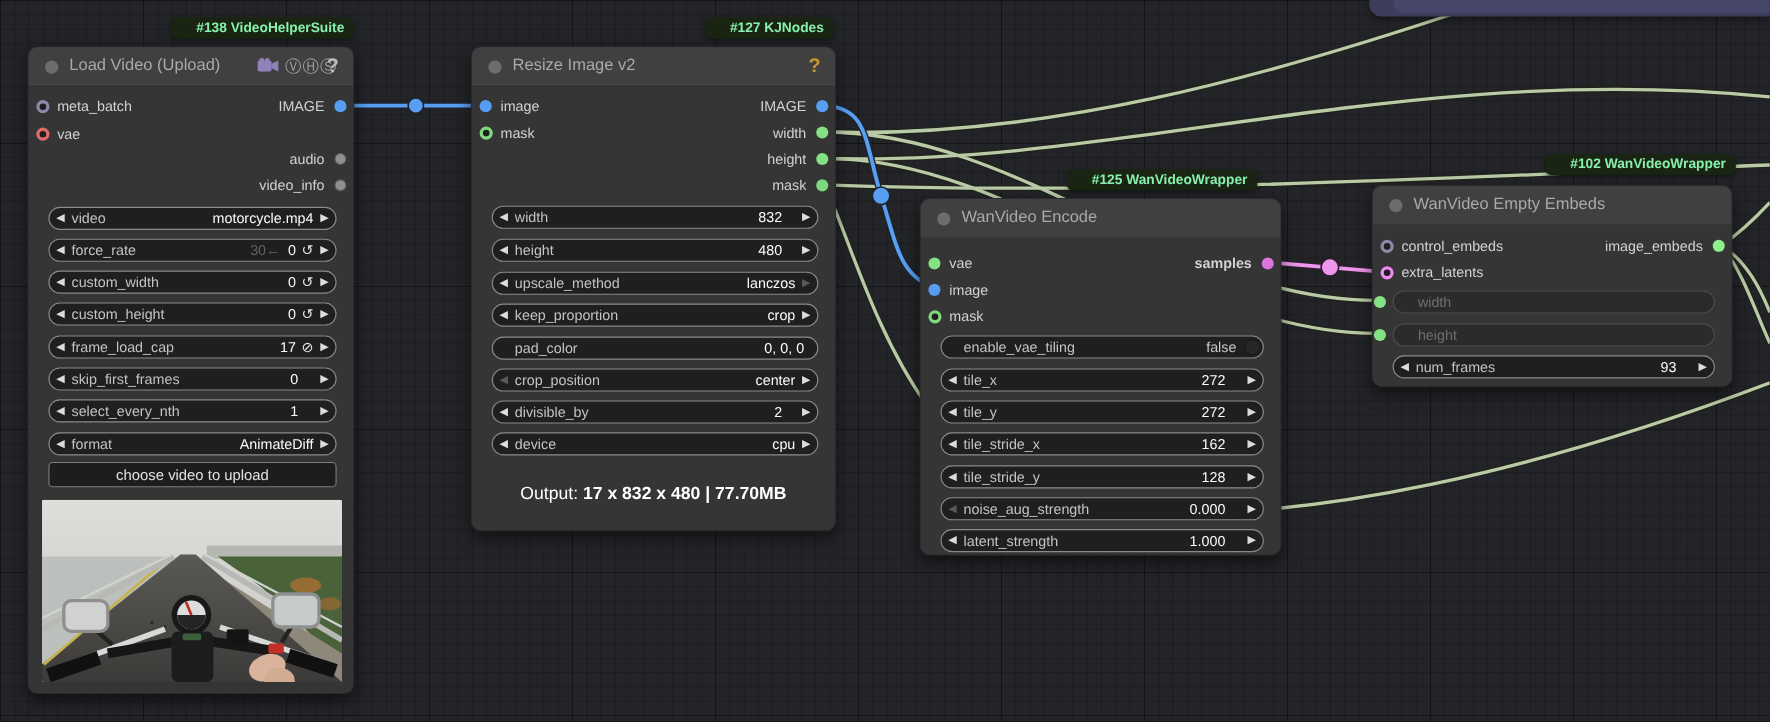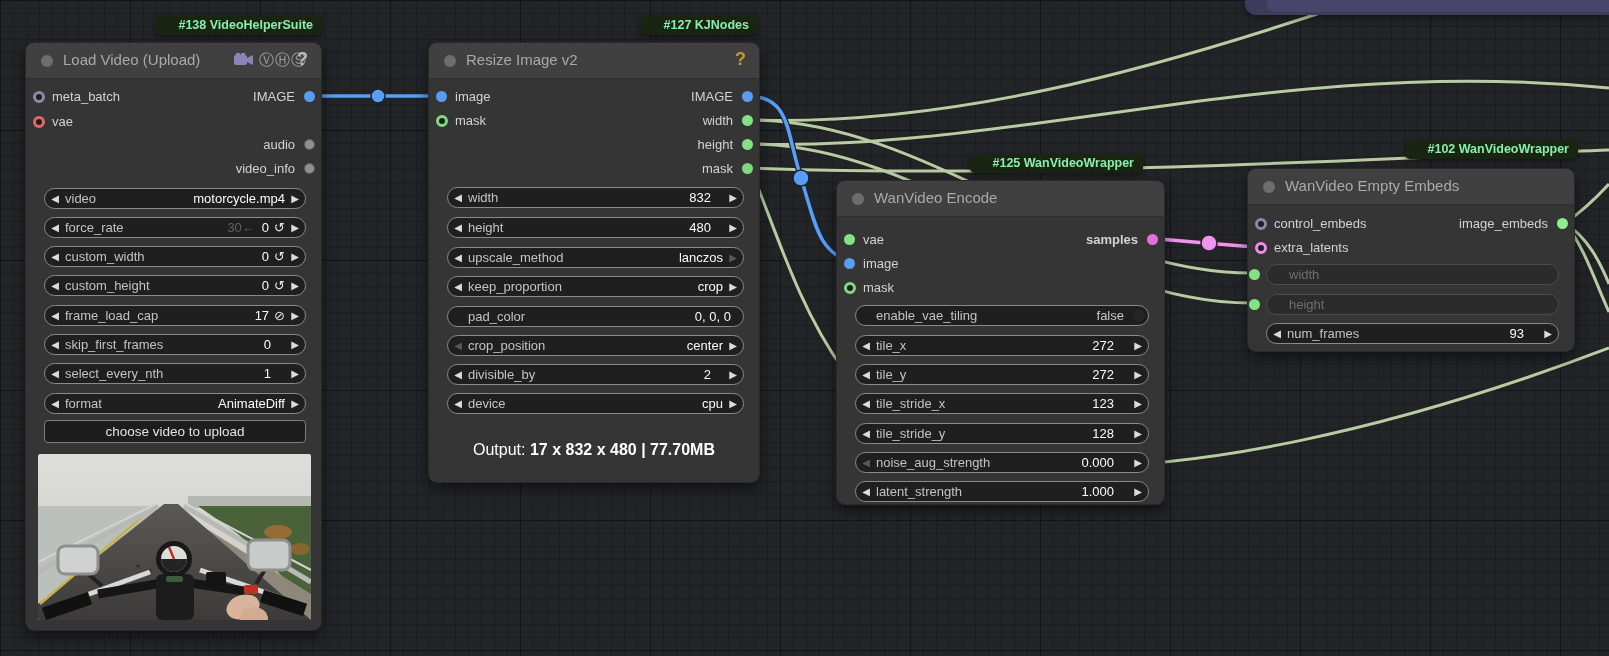--- a/index.html
+++ b/index.html
@@ -401,21 +401,21 @@
       <span class="arr">◀</span>
       <span class="wlabel">tile_y</span>
       <span class="wspacer"></span>
       <span class="wvalue" style="margin-right:14px;">272</span>
       <span class="arr">▶</span>
     </div>
     <div class="pill" style="top:212px;">
       <span class="arr">◀</span>
       <span class="wlabel">tile_stride_x</span>
       <span class="wspacer"></span>
-      <span class="wvalue" style="margin-right:14px;">123</span>
+      <span class="wvalue" style="margin-right:14px;">162</span>
       <span class="arr">▶</span>
     </div>
     <div class="pill" style="top:242px;">
       <span class="arr">◀</span>
       <span class="wlabel">tile_stride_y</span>
       <span class="wspacer"></span>
       <span class="wvalue" style="margin-right:14px;">128</span>
       <span class="arr">▶</span>
     </div>
     <div class="pill" style="top:271px;">

